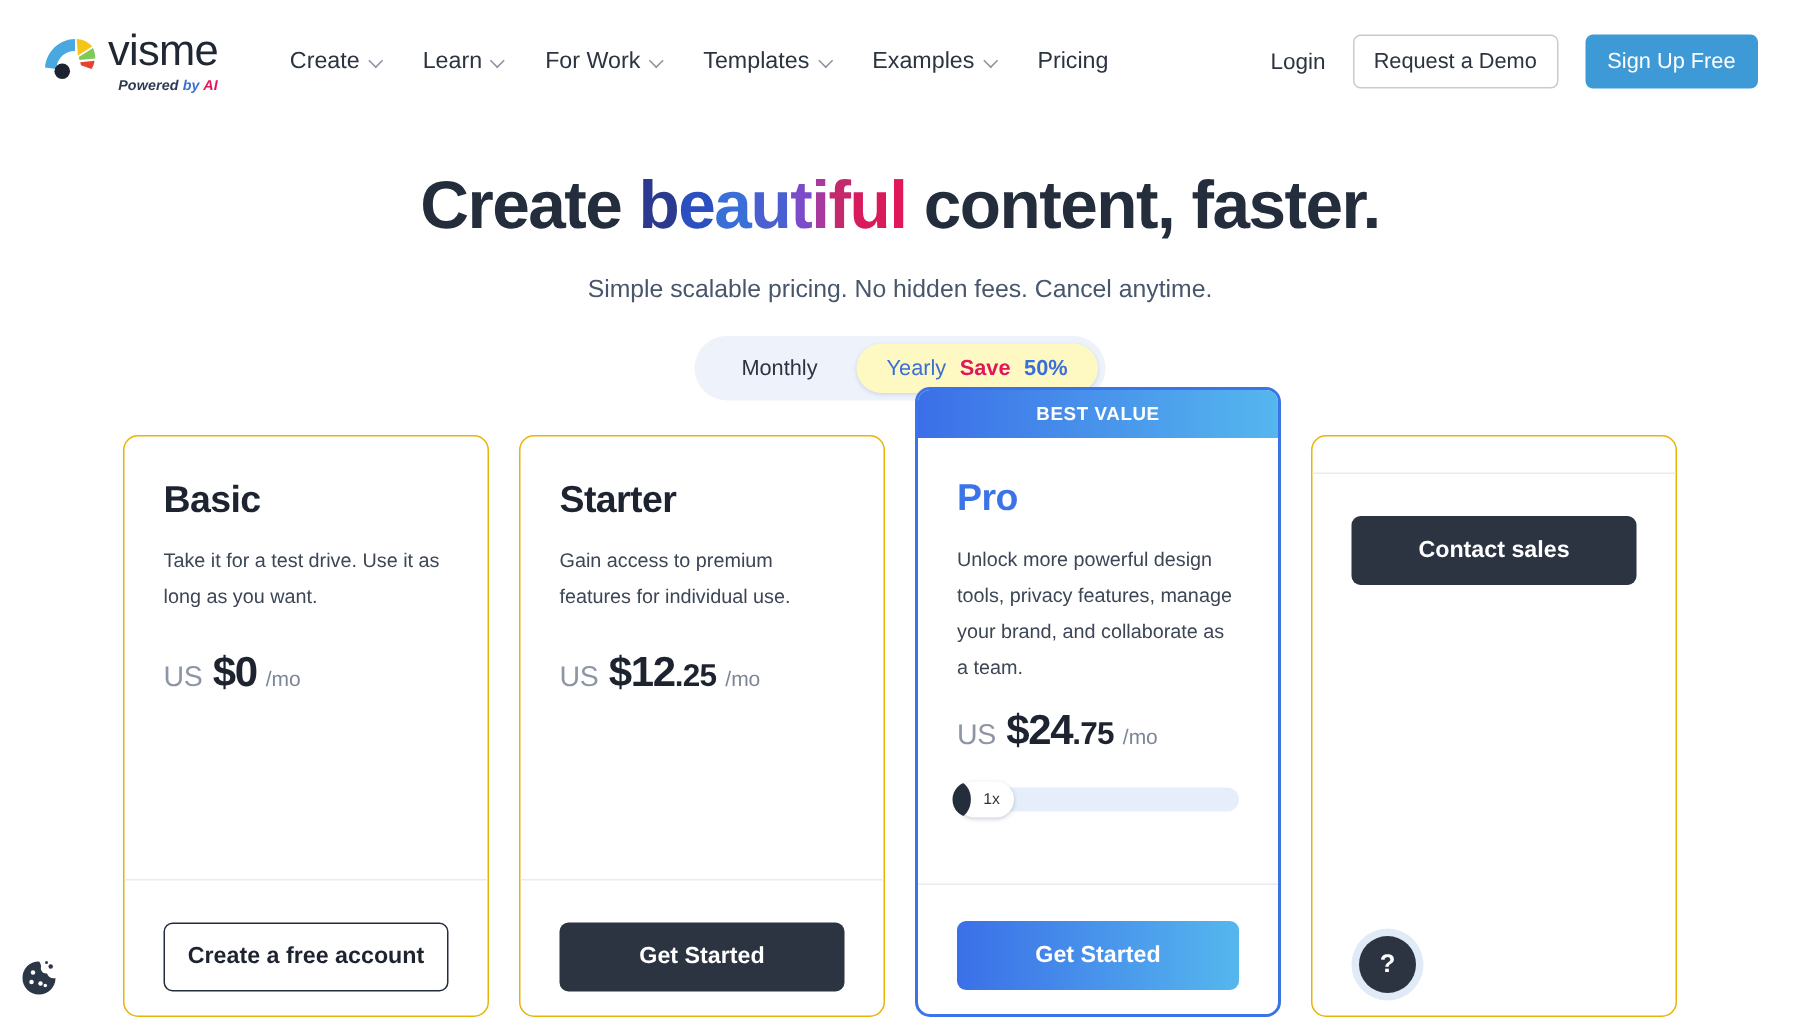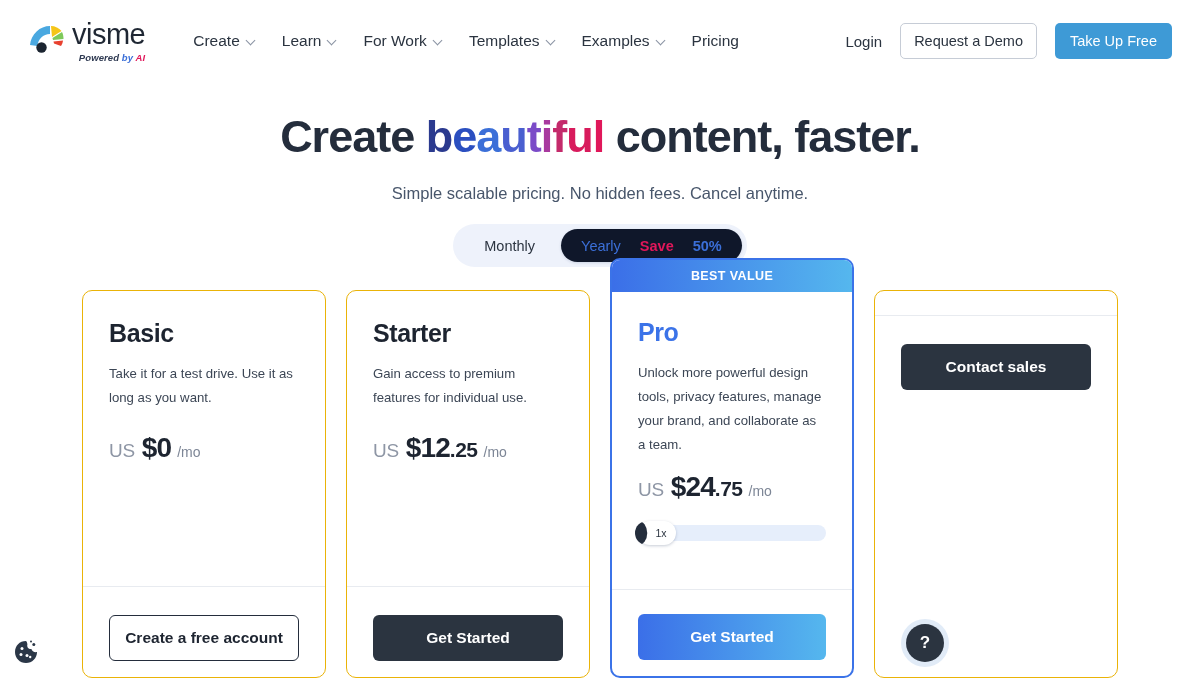--- a/index.html
+++ b/index.html
@@ -80,22 +80,22 @@
   .toggle {
     display: flex; align-items: center;
     background: #eef2fb; border-radius: 22px; padding: 5px; height: 43px;
   }
   .toggle-opt {
     font-size: 14.5px; padding: 0 26px; height: 33px;
     display: flex; align-items: center; justify-content: center;
     border-radius: 18px; cursor: pointer; color: #2b3440; white-space: nowrap;
   }
   .toggle-opt.active {
-    background: #0f172a; box-shadow: 0 1px 3px rgba(40,60,110,.16);
-    gap: 19px; padding: 0 20px;
+    background: #fef9c3; box-shadow: 0 1px 3px rgba(40,60,110,.16);
+    gap: 9px; padding: 0 20px;
   }
   .toggle-opt.active .yearly { color: #3b6fd8; }
   .toggle-opt.active .save { color: #e0175a; font-weight: bold; }
   .toggle-opt.active .pct { color: #3b6fd8; font-weight: bold; }
 
   
   .cards {
     position: absolute; top: 290px; left: 82px;
     width: 1036px; display: flex; align-items: flex-start; gap: 20px;
   }
@@ -227,21 +227,21 @@
         <span class="caret"></span>
       </div>
       <div class="nav-item">
         <span>Pricing</span>
       </div>
     </div>
 
     <div class="header-right">
       <div class="login-link">Login</div>
       <button class="btn-demo">Request a Demo</button>
-      <button class="btn-signup">Take Up Free</button>
+      <button class="btn-signup">Sign Up Free</button>
     </div>
   </div>
 
   <div class="hero">
     <div class="headline"><span>Create </span><span class="g1">b</span><span class="g2">e</span><span class="g3">a</span><span class="g4">u</span><span class="g5">t</span><span class="g6">i</span><span class="g7">f</span><span class="g8">u</span><span class="g9">l</span><span> content, faster.</span></div>
     <div class="subhead">Simple scalable pricing. No hidden fees. Cancel anytime.</div>
   </div>
 
   <div class="toggle-wrap">
     <div class="toggle">

